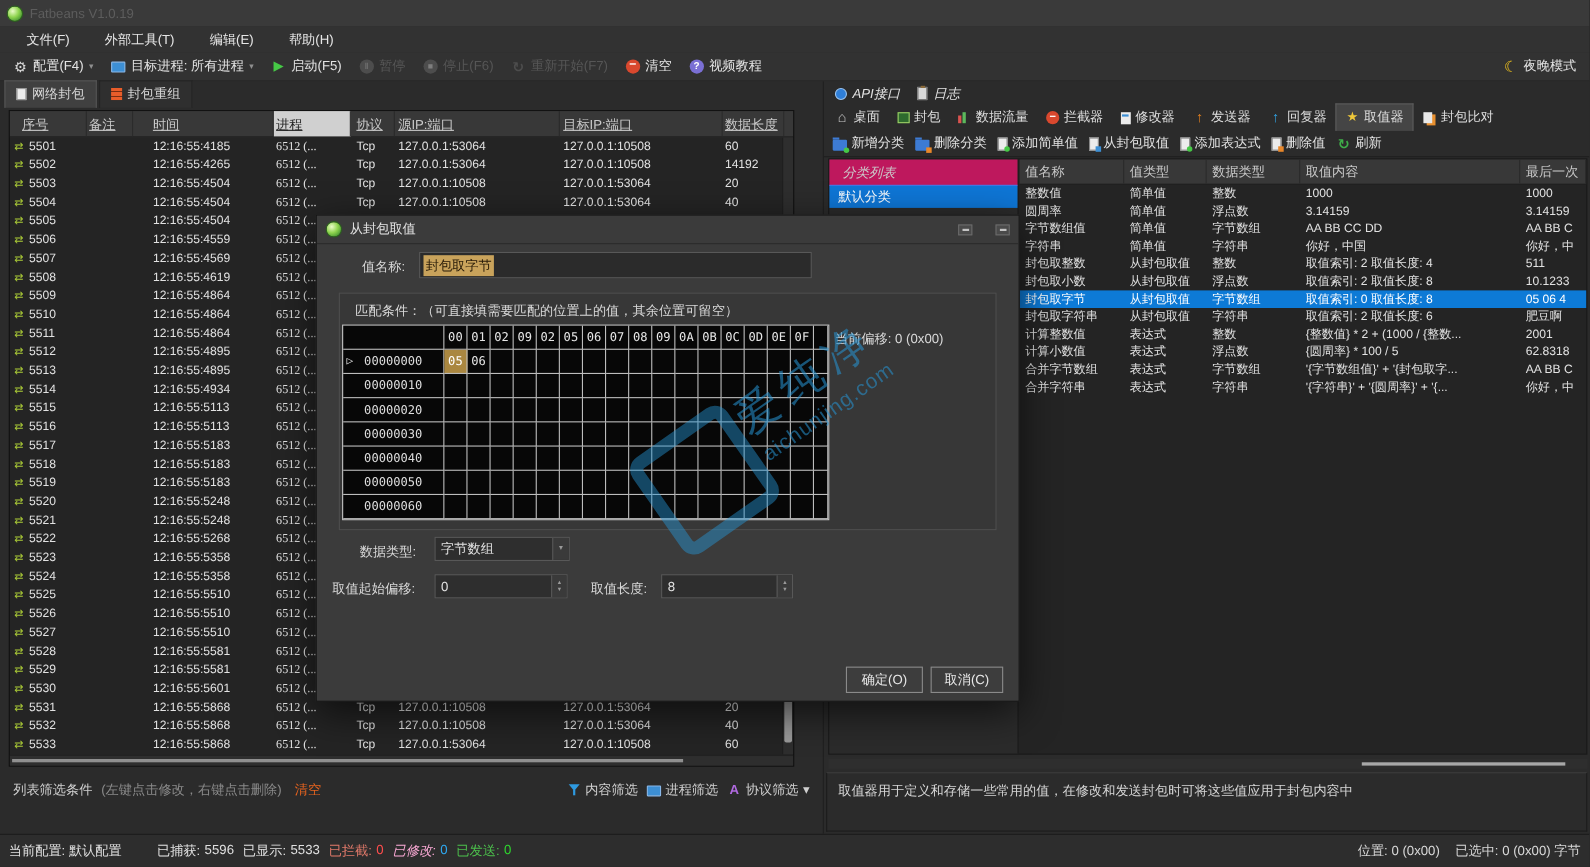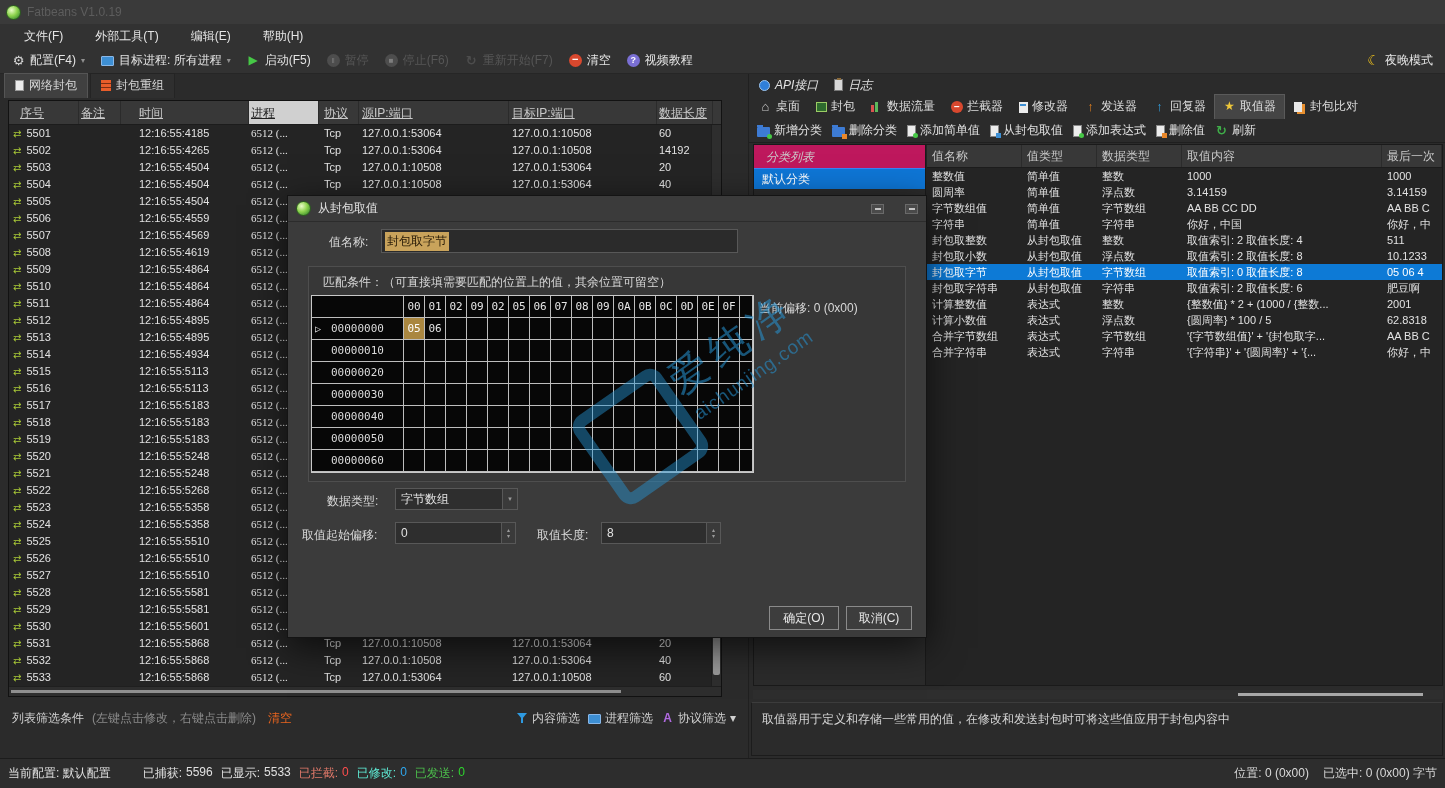--- a/index.html
+++ b/index.html
@@ -104,21 +104,21 @@
   .vrow.selected { background:#0d7ad6; color:#fff; }
   .rhsb { position:absolute; left:4px; right:2px; top:616px; height:9px; background:#2e2e2e; }
   .rhthumb { position:absolute; right:20px; top:3px; width:185px; height:3px; background:#a8a8a8; }
   .rdesc { position:absolute; left:2px; right:2px; top:628px; height:54px; border:1px solid #1c1c1c; border-top:1px solid #3c3c3c; color:#d6d6d6; padding:8px 10px; }
 
   
   .statusbar { position:absolute; left:0; top:758px; width:1445px; height:30px; background:#2d2d2d; border-top:1px solid #1c1c1c; display:flex; align-items:center; gap:8px; padding:0 8px; }
   .sb-item { display:flex; gap:4px; }
   .sb-gap { width:16px; }
   .c-red { color:#e0796a; } .c-redv { color:#ff4d4d; }
-  .c-blue { color:#5eead4; } .c-bluev { color:#2ea8f0; }
+  .c-blue { color:#f9a8d4;font-style:italic; } .c-bluev { color:#2ea8f0; }
   .c-green { color:#4cbf4c; } .c-greenv { color:#2ed62e; }
   .sb-right { margin-left:auto; display:flex; gap:14px; color:#d8d8d8; }
 
   
   .dialog { position:absolute; left:287px; top:195px; width:640px; height:443px; background:#3b3b3b; border:1px solid #141414; box-shadow:0 10px 34px rgba(0,0,0,.65); z-index:10; }
   .dtitle { height:26px; display:flex; align-items:center; gap:7px; padding:0 8px; border-bottom:1px solid #2c2c2c; }
   .dtitle .t { color:#e3e3e3; }
   .wbtn { width:13px; height:10px; background:#4a4a4a; border:1px solid #6a6a6a; position:relative; }
   .wbtn::after { content:""; position:absolute; left:3px; top:3px; width:6px; height:2px; background:#c4c4c4; }
   .dlabel { position:absolute; color:#d8d8d8; }

